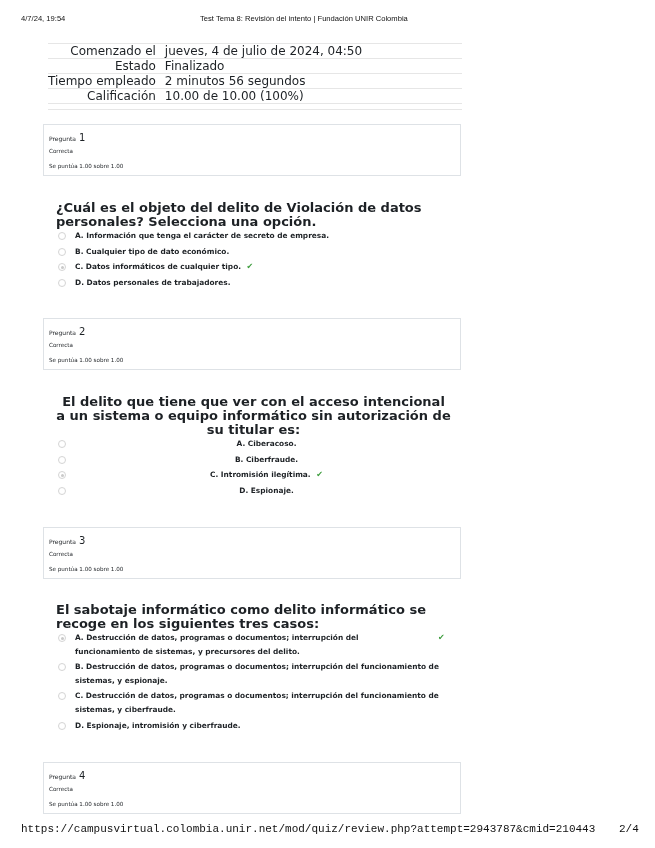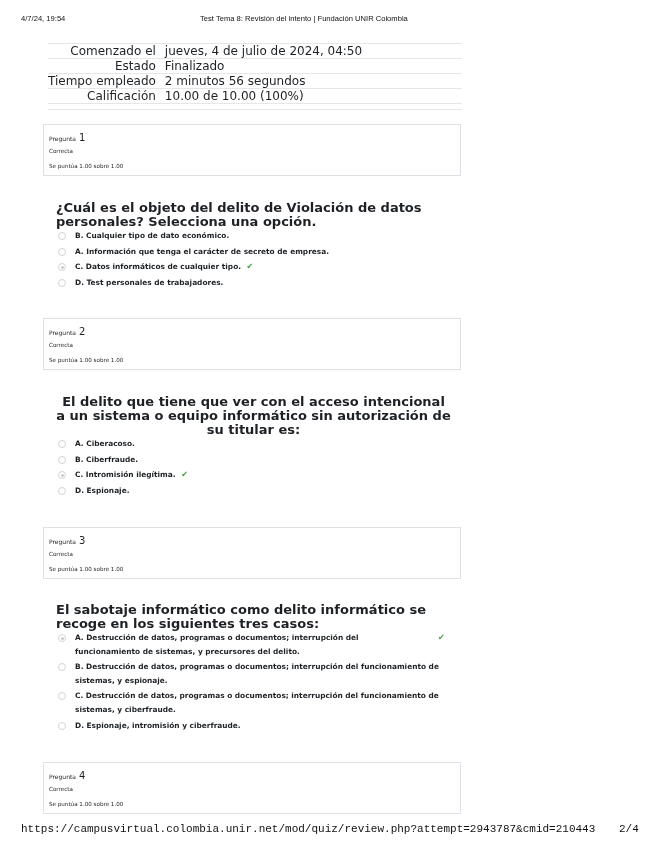--- a/index.html
+++ b/index.html
@@ -101,47 +101,47 @@
     <span>Pregunta</span>
     <span class="num">1</span>
   </div>
   <div class="state">Correcta</div>
   <div class="grade">Se puntúa 1.00 sobre 1.00</div>
 </div>
 <div class="qtext" style="top:201px;">¿Cuál es el objeto del delito de Violación de datos personales? Selecciona una opción.</div>
 <div class="answers" style="top:229px;">
   <div class="answer">
     <span class="radio"></span>
+    <span>A. Información que tenga el carácter de secreto de empresa.</span>
+  </div>
+  <div class="answer">
+    <span class="radio"></span>
     <span>B. Cualquier tipo de dato económico.</span>
-  </div>
-  <div class="answer">
-    <span class="radio"></span>
-    <span>A. Información que tenga el carácter de secreto de empresa.</span>
   </div>
   <div class="answer">
     <span class="radio checked"></span>
     <span>C. Datos informáticos de cualquier tipo.</span>
     <span class="check">✔</span>
   </div>
   <div class="answer">
     <span class="radio"></span>
-    <span>D. Test personales de trabajadores.</span>
+    <span>D. Datos personales de trabajadores.</span>
   </div>
 </div>
 
 <div class="qinfo" style="top:318px;">
   <div class="qno">
     <span>Pregunta</span>
     <span class="num">2</span>
   </div>
   <div class="state">Correcta</div>
   <div class="grade">Se puntúa 1.00 sobre 1.00</div>
 </div>
 <div class="qtext" style="top:395px; width:395px;text-align:center;">El delito que tiene que ver con el acceso intencional a un sistema o equipo informático sin autorización de su titular es:</div>
-<div class="answers" style="top:437px;">
+<div class="answers" style="top:437px;text-align:center;">
   <div class="answer">
     <span class="radio"></span>
     <span>A. Ciberacoso.</span>
   </div>
   <div class="answer">
     <span class="radio"></span>
     <span>B. Ciberfraude.</span>
   </div>
   <div class="answer">
     <span class="radio checked"></span>

